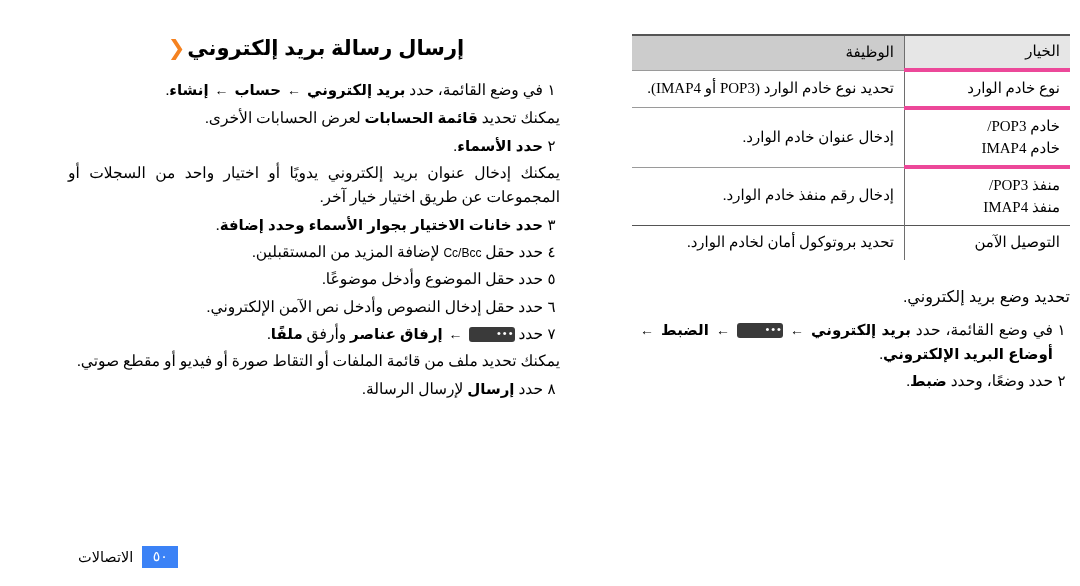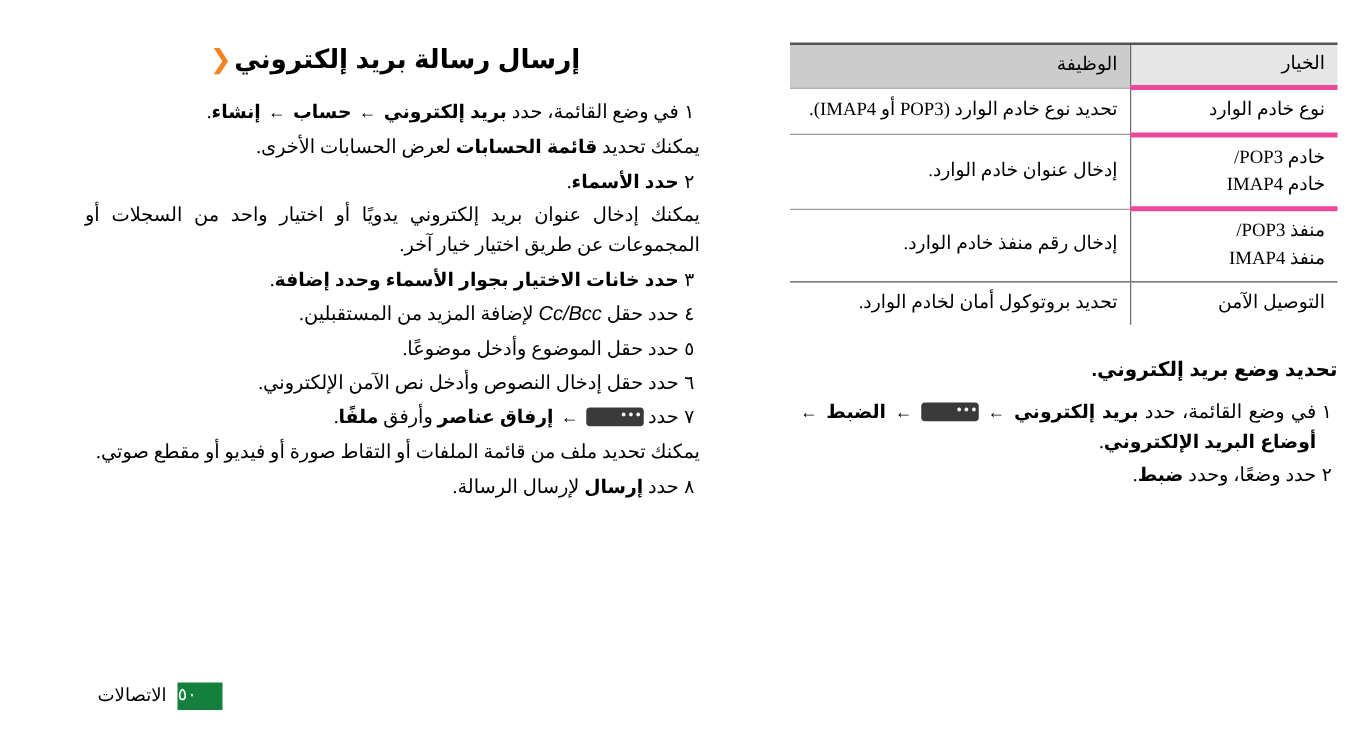--- a/index.html
+++ b/index.html
@@ -69,21 +69,21 @@
     font-weight: bold;
     line-height: 1;
     letter-spacing: -5px;
     display: inline-block;
     transform: translateY(-1px);
     padding-left: 4px;
   }
 
   .sub-heading {
     font-family: "Liberation Sans", "DejaVu Sans", sans-serif;
-    font-weight: bold;
+    font-weight: normal;
     font-size: 16px;
     line-height: 1.4;
     text-align: right;
     margin: 26px 0 10px 0;
   }
 
   
   .steps {
     list-style: none;
     margin: 0;
@@ -121,24 +121,23 @@
     padding-right: 0px;
   }
 
   b, .b {
     font-family: "Liberation Sans", "DejaVu Sans", sans-serif;
     font-weight: bold;
     font-size: 15px;
   }
   .lat {
     font-family: "Liberation Sans", "DejaVu Sans", sans-serif;
-    font-size: 16px;
+    font-size: 12px;
     direction: ltr;
     unicode-bidi: embed;
-    font-style: italic;
   }
 
   
   .keyglyph {
     display: inline-block;
     background: #3A3A3A;
     color: #ffffff;
     border-radius: 3px;
     width: 46px;
     height: 15px;
@@ -216,28 +215,28 @@
     padding-left: 78px;
   }
   .footer-inner {
     margin-right: auto;
     display: flex;
     flex-direction: row;
     align-items: center;
     gap: 9px;
   }
   .page-badge {
-    background: #15803d;
+    background: #3b82f6;
     color: #ffffff;
     font-family: "Liberation Serif", "DejaVu Serif", serif;
     font-size: 14px;
     width: 36px;
     height: 22px;
     line-height: 22px;
-    text-align: left;
+    text-align: center;
   }
   .footer-label {
     font-size: 14.5px;
     line-height: 1;
   }
 </style>
 </head>
 <body>
 
 <div class="page">

